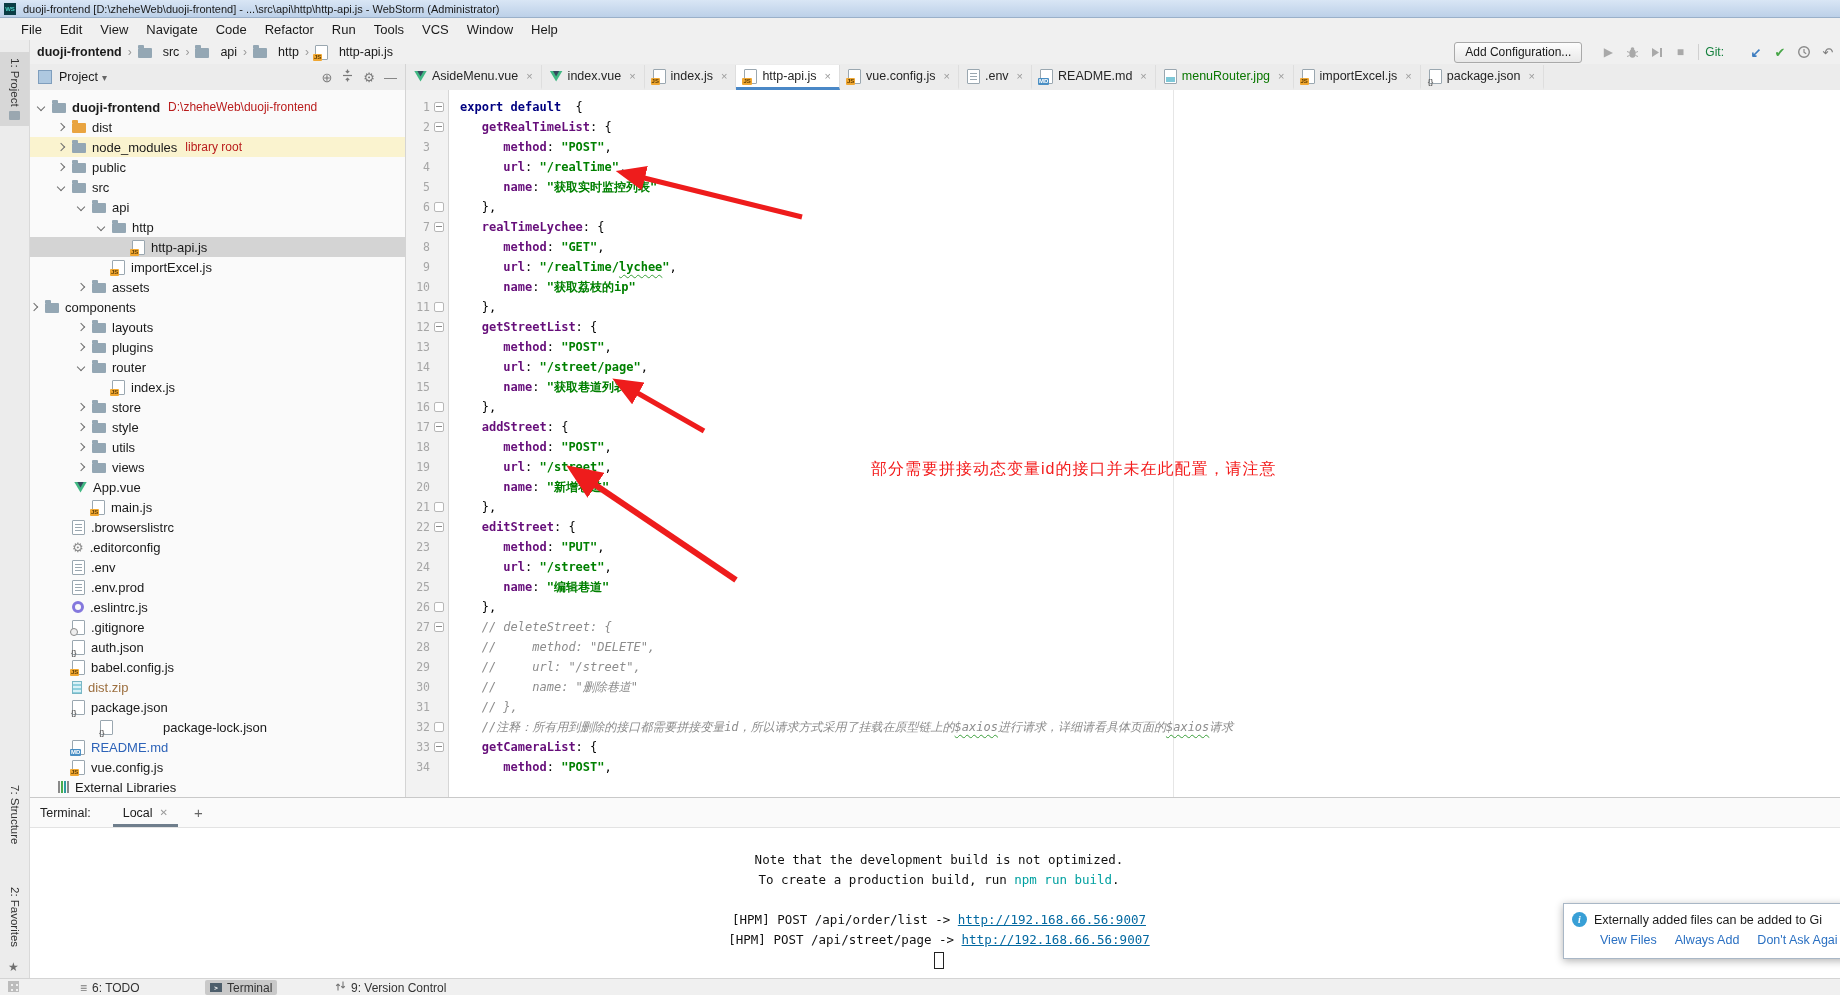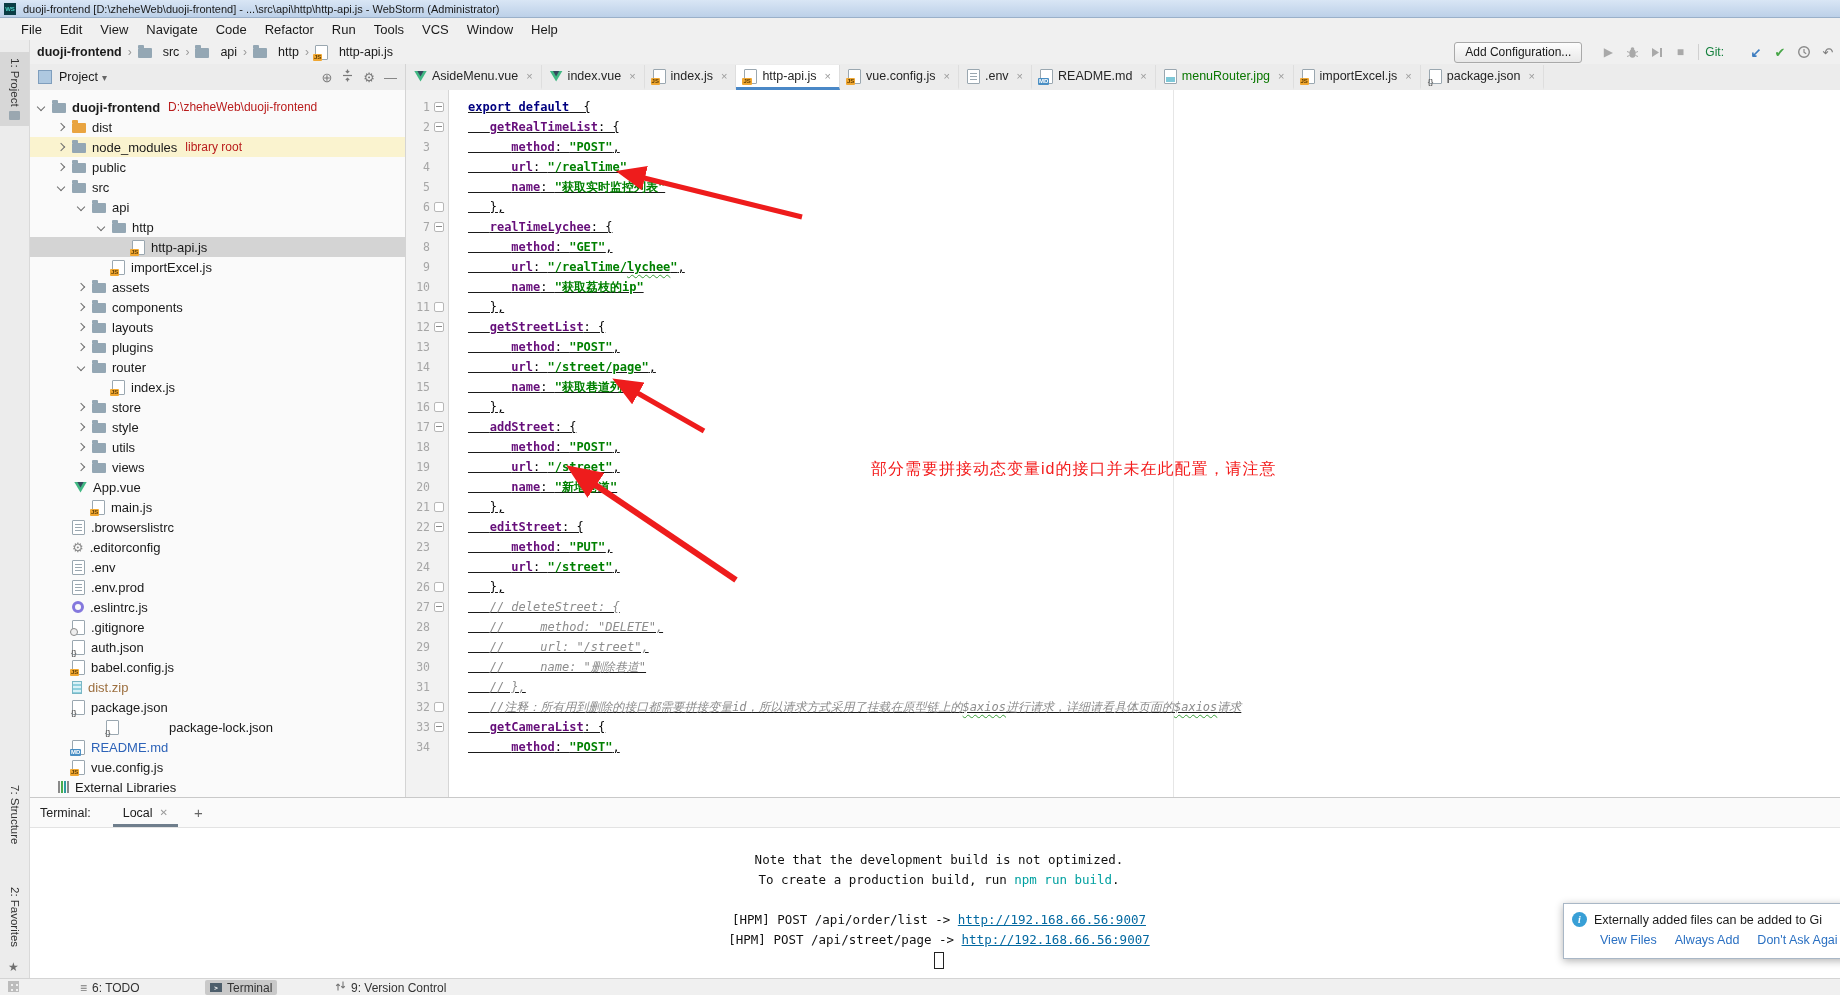--- a/index.html
+++ b/index.html
@@ -99,21 +99,21 @@
   
   #editor{position:absolute;left:405px;top:90px;right:0;height:707px;background:#fff;
     border-left:1px solid #d4d4d4;padding-top:7px;box-sizing:border-box;overflow:hidden;}
   .gutter-bg{position:absolute;left:0;top:0;bottom:0;width:42px;background:#f2f2f2;border-right:1px solid #d6d6d6;}
   .wrap-guide{position:absolute;left:767px;top:0;bottom:0;width:1px;background:#e6e6e6;}
   .cl{height:20px;display:flex;align-items:center;position:relative;}
   .ln-num{width:24px;text-align:right;font:11.5px "DejaVu Sans Mono",monospace;color:#a6a6a6;flex:none;}
   .fold{width:18px;display:flex;justify-content:center;flex:none;}
   .fm{width:8px;height:8px;border:1px solid #b8b8b8;border-radius:2px;background:#fff;position:relative;}
   .fm.o::after{content:'';position:absolute;left:1px;right:1px;top:3px;height:1px;background:#8a8a8a;}
-  .ct{margin:0 0 0 20px;font:12px "DejaVu Sans Mono",monospace;white-space:pre;text-decoration:underline;}
+  .ct{margin:0 0 0 12px;font:12px "DejaVu Sans Mono",monospace;white-space:pre;}
   .c-kw{color:#000080;font-weight:bold;}
   .c-key{color:#660e7a;font-weight:bold;}
   .c-str{color:#008000;font-weight:bold;}
   .c-p{color:#000;}
   .c-cm{color:#8c8c8c;font-style:italic;}
   .c-wavy{text-decoration:underline wavy #3a9e3a 1px;text-underline-offset:3px;}
   .red-note{position:absolute;left:871px;top:459px;font-size:16px;color:#f31c1c;letter-spacing:1px;z-index:30;}
   
   #terminal{position:absolute;left:30px;top:797px;right:0;height:181px;background:#fff;border-top:1px solid #c9c9c9;text-align:center;}
   .term-tabs{height:29px;background:#fafafa;border-bottom:1px solid #e3e3e3;display:flex;align-items:center;font-size:12.5px;}
@@ -379,21 +379,21 @@
         <span class="i-file js tic">
           <span class="bdg bdg-js">JS</span>
         </span>
         <span class="tl">importExcel.js</span>
       </div>
       <div class="trow" style="padding-left: 47px;">
         <span class="chev closed"></span>
         <span class="i-folder tic"></span>
         <span class="tl">assets</span>
       </div>
-      <div class="trow" style="padding-left: 47px;">
+      <div class="trow" style="">
         <span class="chev closed"></span>
         <span class="i-folder tic"></span>
         <span class="tl">components</span>
       </div>
       <div class="trow" style="padding-left: 47px;">
         <span class="chev closed"></span>
         <span class="i-folder tic"></span>
         <span class="tl">layouts</span>
       </div>
       <div class="trow" style="padding-left: 47px;">
@@ -494,21 +494,21 @@
         <span class="i-zip tic"></span>
         <span class="tl">dist.zip</span>
       </div>
       <div class="trow" style="padding-left: 27px;">
         <span class="chev none"></span>
         <span class="i-file json tic">
           <span class="bdg bdg-json">{}</span>
         </span>
         <span class="tl">package.json</span>
       </div>
-      <div class="trow" style="padding-left: 17px; gap: 44px;">
+      <div class="trow" style="padding-left: 11px; gap: 44px;">
         <span class="chev none"></span>
         <span class="i-file json tic">
           <span class="bdg bdg-json">{}</span>
         </span>
         <span class="tl">package-lock.json</span>
       </div>
       <div class="trow c-blue" style="padding-left: 27px;">
         <span class="chev none"></span>
         <span class="i-file md tic">
           <span class="bdg bdg-md">MD</span>
@@ -670,20 +670,25 @@
         </div>
         <div class="cl">
           <span class="ln-num">23</span>
           <span class="fold"></span>
           <pre class="ct"><span class="c-p">      </span><span class="c-key">method</span><span class="c-p">: </span><span class="c-str">"PUT"</span><span class="c-p">,</span></pre>
         </div>
         <div class="cl">
           <span class="ln-num">24</span>
           <span class="fold"></span>
           <pre class="ct"><span class="c-p">      </span><span class="c-key">url</span><span class="c-p">: </span><span class="c-str">"/street"</span><span class="c-p">,</span></pre>
+        </div>
+        <div class="cl">
+          <span class="ln-num">25</span>
+          <span class="fold"></span>
+          <pre class="ct"><span class="c-p">      </span><span class="c-key">name</span><span class="c-p">: </span><span class="c-str">"编辑巷道"</span></pre>
         </div>
         <div class="cl">
           <span class="ln-num">26</span>
           <span class="fold">
             <span class="fm e"></span>
           </span>
           <pre class="ct"><span class="c-p">   },</span></pre>
         </div>
         <div class="cl">
           <span class="ln-num">27</span>

